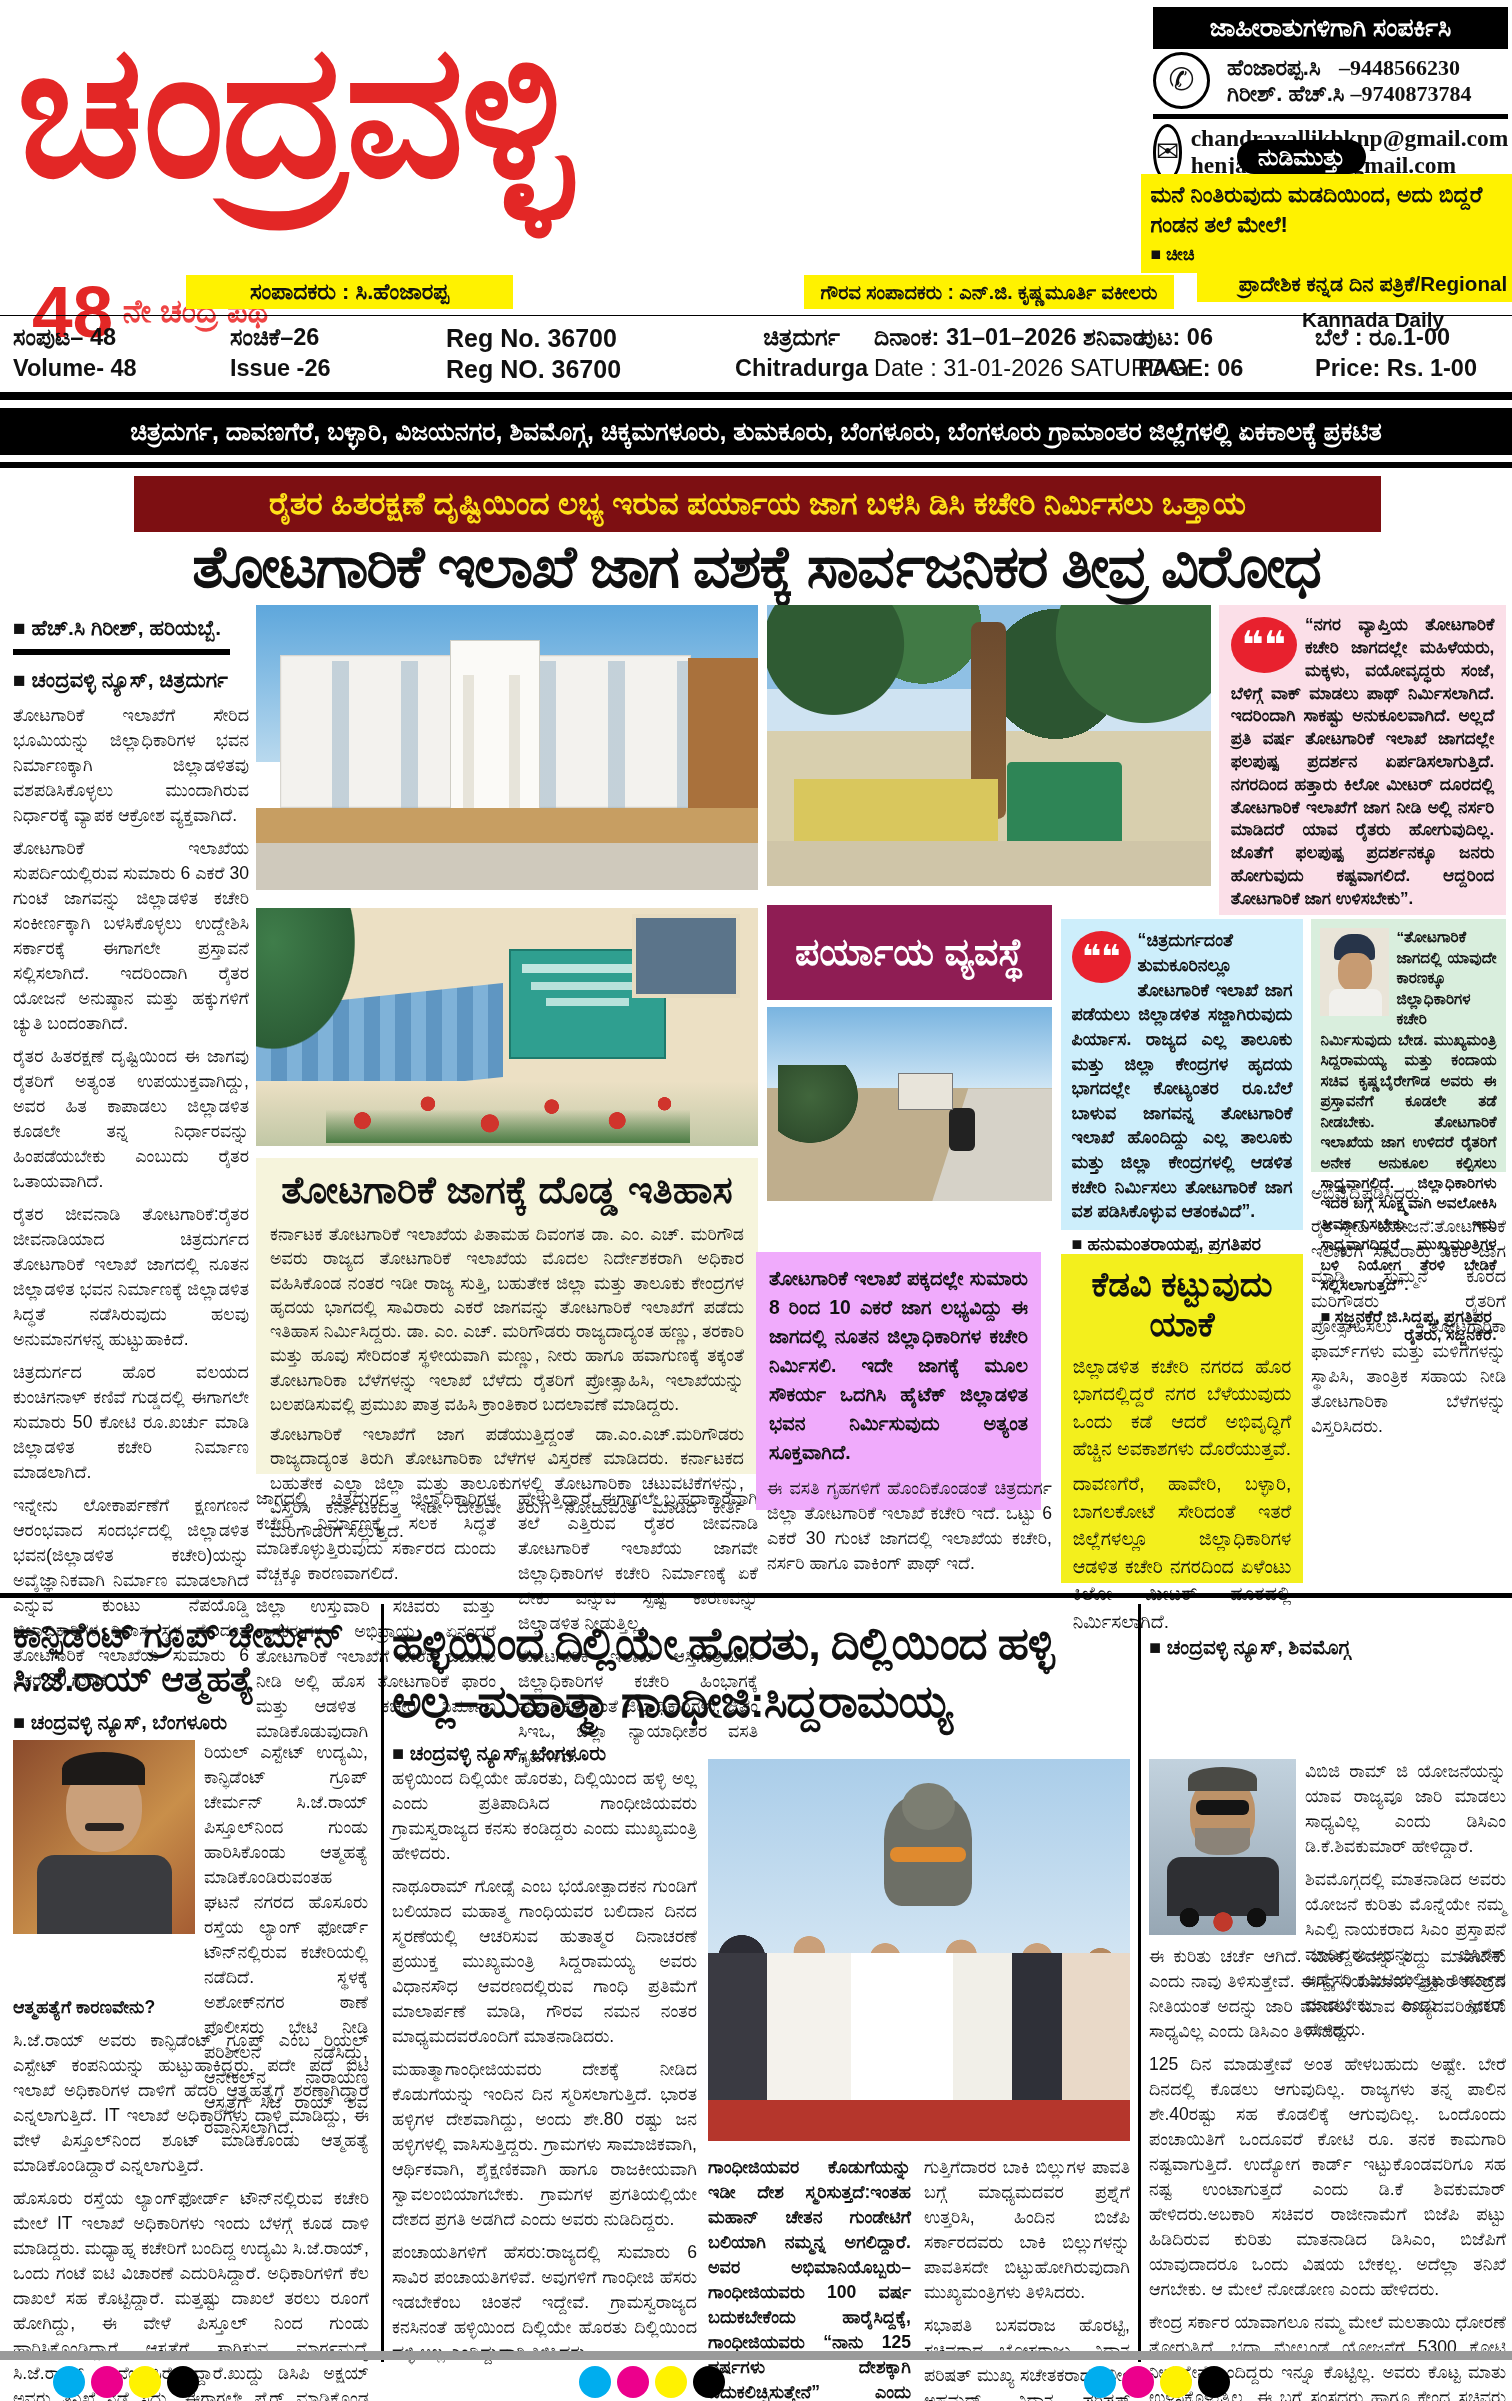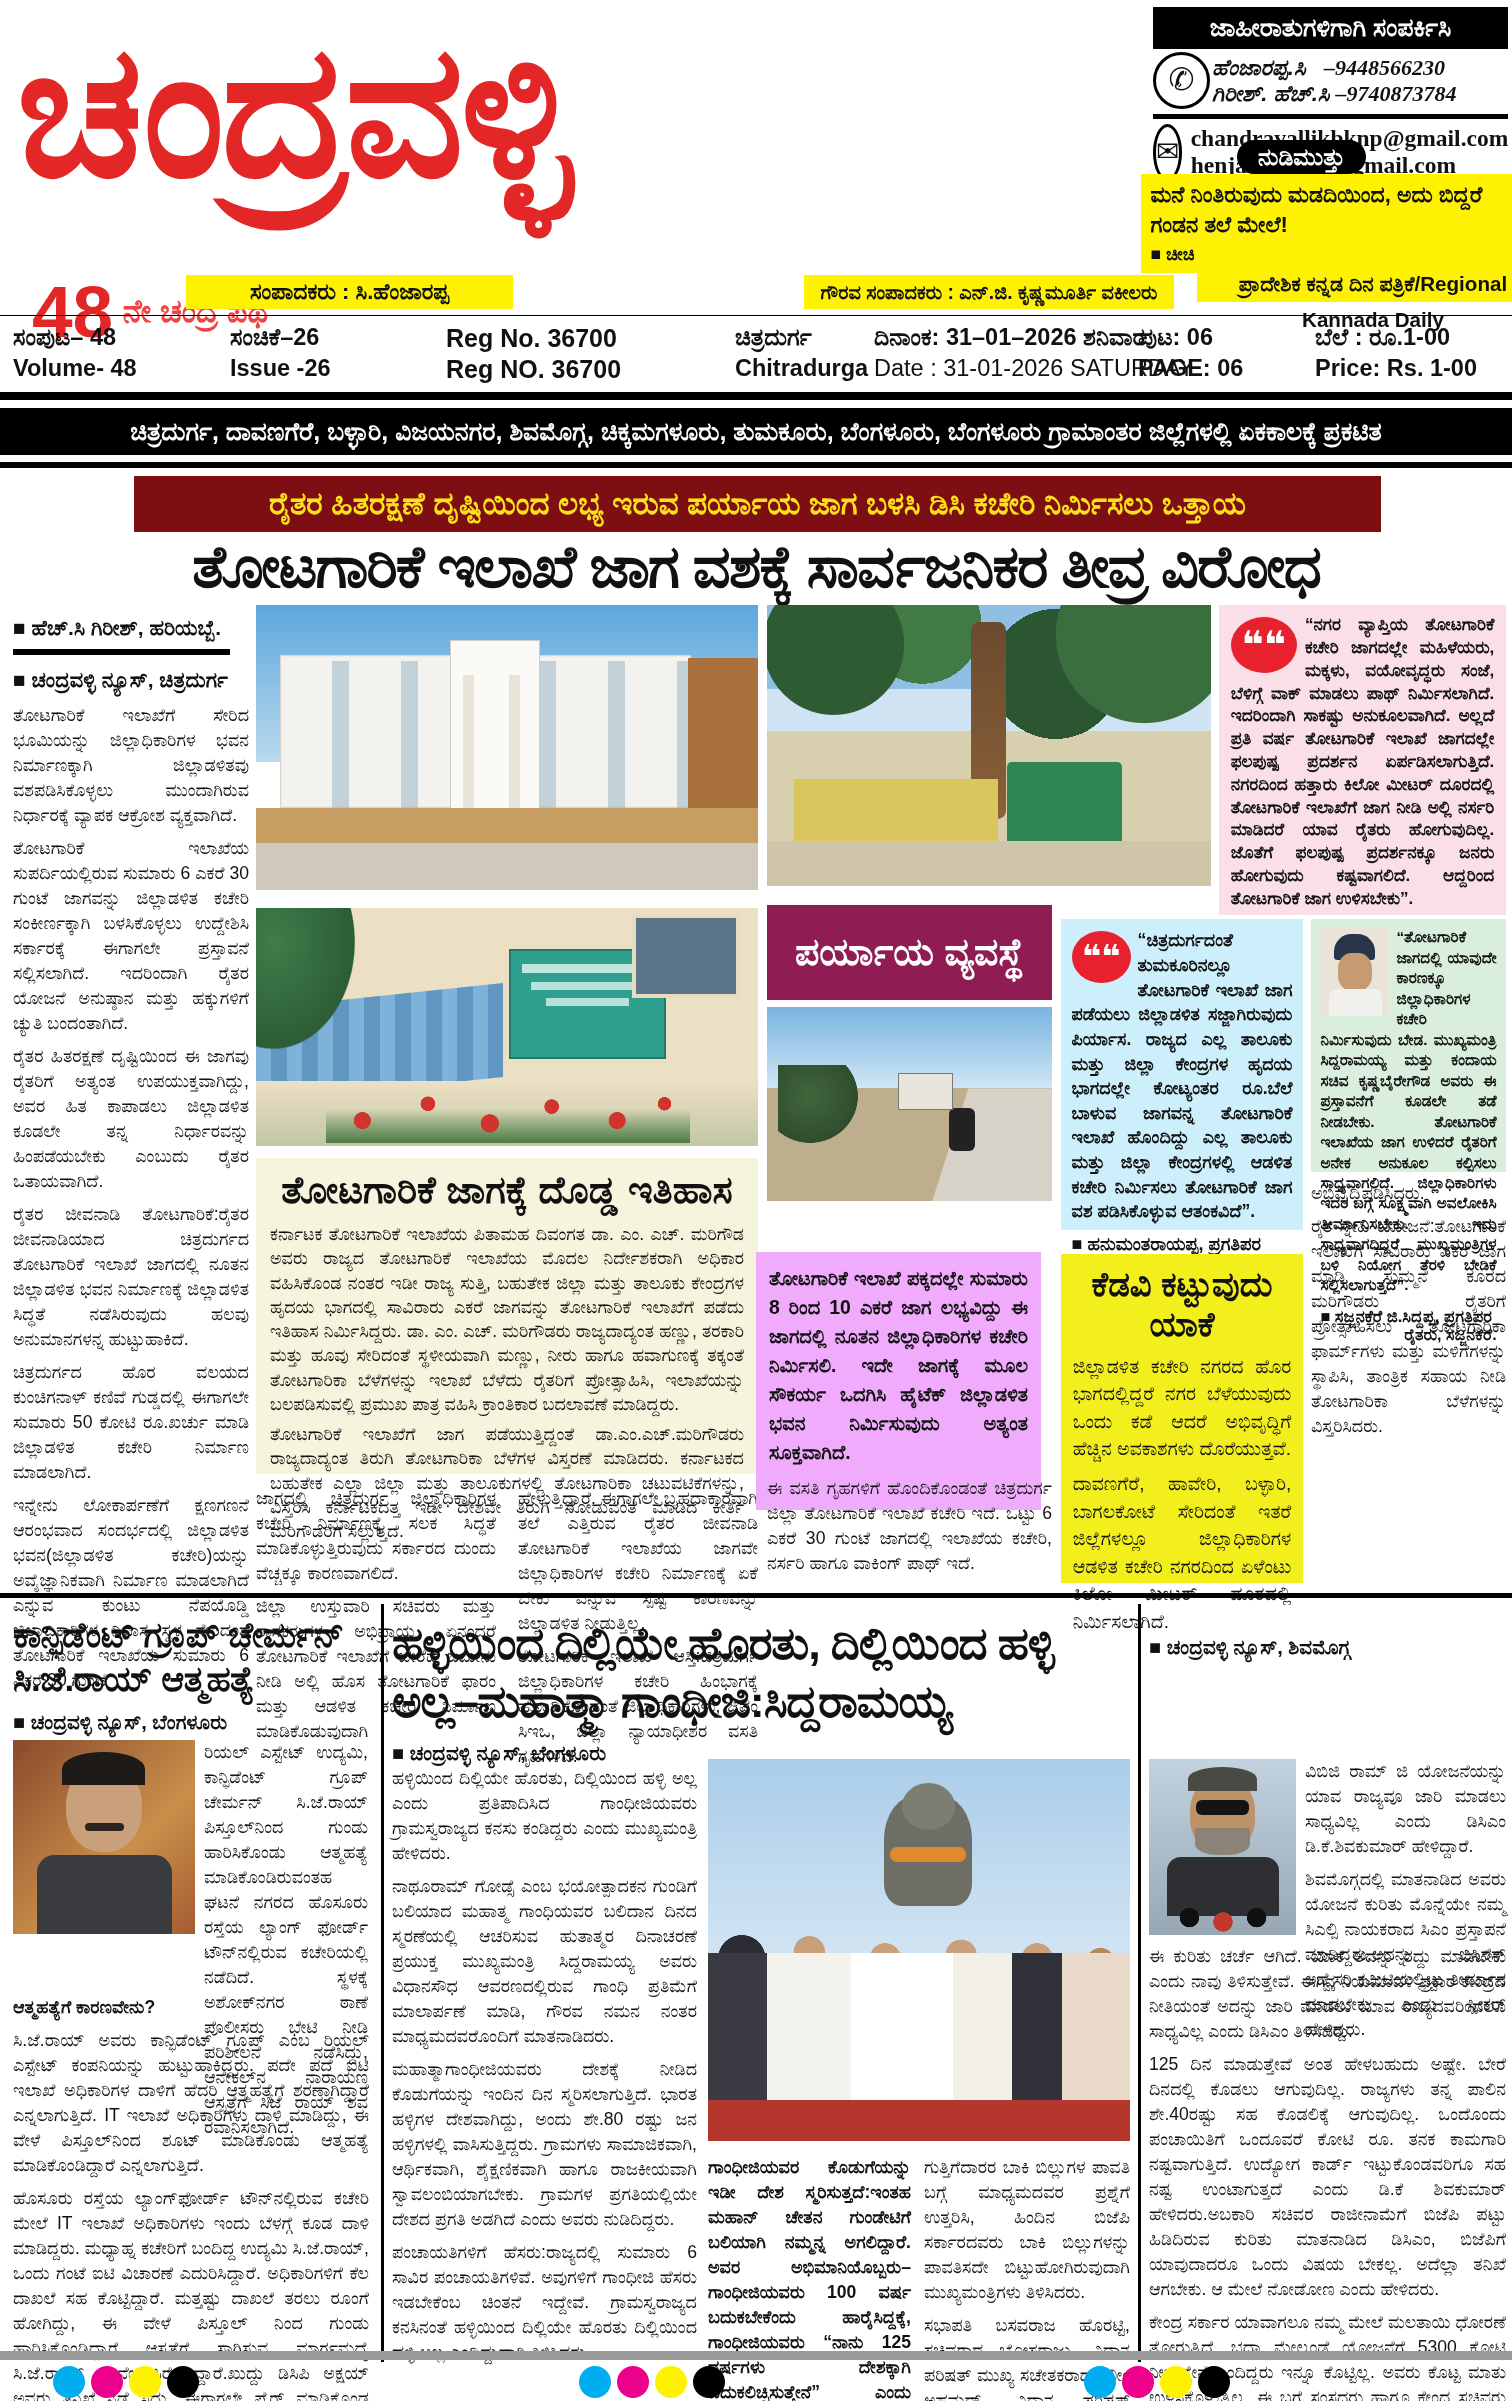--- a/index.html
+++ b/index.html
@@ -33,21 +33,21 @@
     <span style="font-size:73px;font-weight:bold;color:#e32726;vertical-align:middle;">48</span>
     <span style="font-size:32px;font-weight:bold;color:#ef4444;vertical-align:middle;padding-left:7px;">ನೇ ಚಂದ್ರ ಪಥ</span>
   </div>
 
   <div class="abs" style="left:1153px;top:7px;width:355px;">
     <div class="bar-black" style="color:#fff;font-size:25px;font-weight:bold;text-align:center;padding:5.9px 0;">
       <span>ಜಾಹೀರಾತುಗಳಿಗಾಗಿ ಸಂಪರ್ಕಿಸಿ</span>
     </div>
     <div style="display:flex;align-items:center;margin-top:3.5px;">
       <div style="width:51px;height:51px;border:3.5px solid #000;border-radius:50%;font-size:31px;line-height:49px;text-align:center;">✆</div>
-      <div style="margin-left:2px;font-style:italic;">
+      <div style="margin-left:17px;">
         <div style="font-size:22px;font-weight:bold;">
           <span>ಹೆಂಜಾರಪ್ಪ.ಸಿ</span>&nbsp;&nbsp;
           <span style="font-family:'Liberation Serif',serif;">–9448566230</span>
         </div>
         <div style="font-size:22px;font-weight:bold;">
           <span>ಗಿರೀಶ್. ಹೆಚ್.ಸಿ</span>
           <span style="font-family:'Liberation Serif',serif;">–9740873784</span>
         </div>
       </div>
     </div>
@@ -87,21 +87,21 @@
   </div>
   <div class="abs" style="left:230px;top:324px;">
     <div style="font-size:23.5px;font-weight:bold;">ಸಂಚಿಕೆ–26</div>
     <div style="font-size:23.5px;font-weight:bold;margin-top:3.5px;">Issue -26</div>
   </div>
   <div class="abs" style="left:446px;top:324px;">
     <div style="font-size:25px;font-weight:bold;">Reg No. 36700</div>
     <div style="font-size:25px;font-weight:bold;margin-top:2.3px;">Reg NO. 36700</div>
   </div>
   <div class="abs" style="left:735px;top:324px;">
-    <div style="font-size:23.5px;font-weight:bold;">ಚಿತ್ರದುರ್ಗ</div>
+    <div style="font-size:23.5px;font-weight:bold;text-align:center;">ಚಿತ್ರದುರ್ಗ</div>
     <div style="font-size:23.5px;font-weight:bold;margin-top:3.5px;">Chitradurga</div>
   </div>
   <div class="abs" style="left:874px;top:324px;">
     <div style="font-size:23.5px;font-weight:bold;">ದಿನಾಂಕ: 31–01–2026  ಶನಿವಾರ</div>
     <div style="font-size:23.5px;font-weight:normal;margin-top:3.5px;">Date  : 31-01-2026  SATURDAY</div>
   </div>
   <div class="abs" style="left:1138px;top:324px;">
     <div style="font-size:23.5px;font-weight:bold;">ಪುಟ: 06</div>
     <div style="font-size:23.5px;font-weight:bold;margin-top:3.5px;">PAGE: 06</div>
   </div>

